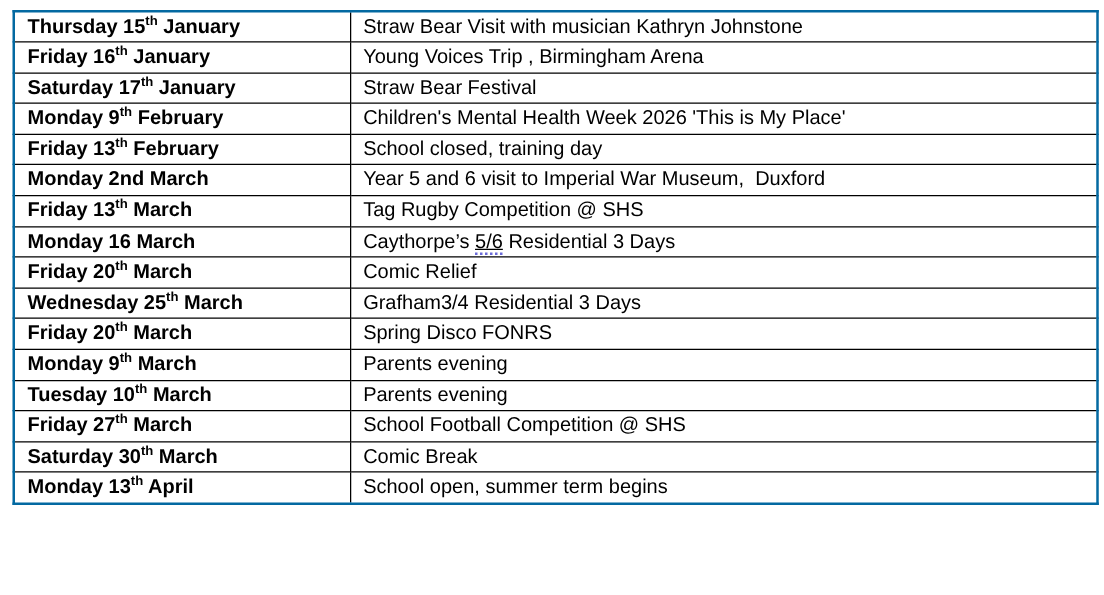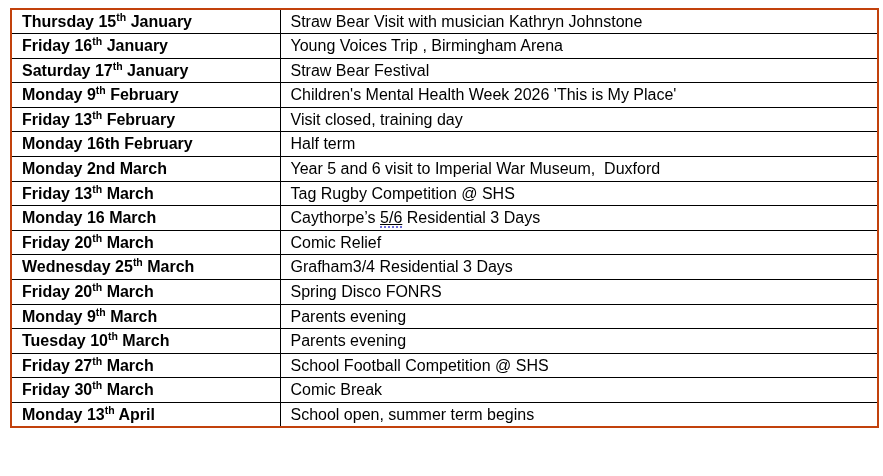--- a/index.html
+++ b/index.html
@@ -14,21 +14,21 @@
     font-family: "Liberation Sans", "DejaVu Sans", sans-serif;
     position: relative;
   }
   table.events {
     position: absolute;
     left: 10px;
     top: 8px;
     width: 867px;
     border-collapse: collapse;
     table-layout: fixed;
-    border: 2px solid #c2410c;
+    border: 2px solid #0369a1;
   }
   col.date-col { width: 269px; }
   col.event-col { width: 598px; }
   td {
     border: 1px solid #000000;
     height: 24.6px;
     box-sizing: border-box;
     padding: 0 4px 0 10px;
     vertical-align: middle;
     font-size: 16px;
@@ -72,25 +72,21 @@
       <tr>
     <td class="date-cell"><span>Saturday 17</span><sup>th</sup><span> January</span></td>
     <td class="event-cell"><span>Straw Bear Festival</span></td>
   </tr>
       <tr>
     <td class="date-cell"><span>Monday 9</span><sup>th</sup><span> February</span></td>
     <td class="event-cell"><span>Children's Mental Health Week 2026 'This is My Place'</span></td>
   </tr>
       <tr>
     <td class="date-cell"><span>Friday 13</span><sup>th</sup><span> February</span></td>
-    <td class="event-cell"><span>Visit closed, training day</span></td>
-  </tr>
-      <tr>
-    <td class="date-cell"><span>Monday 16th February</span></td>
-    <td class="event-cell"><span>Half term</span></td>
+    <td class="event-cell"><span>School closed, training day</span></td>
   </tr>
       <tr>
     <td class="date-cell"><span>Monday 2nd March</span></td>
     <td class="event-cell"><span>Year 5 and 6 visit to Imperial War Museum,  Duxford</span></td>
   </tr>
       <tr>
     <td class="date-cell"><span>Friday 13</span><sup>th</sup><span> March</span></td>
     <td class="event-cell"><span>Tag Rugby Competition @ SHS</span></td>
   </tr>
       <tr>
@@ -115,21 +111,21 @@
   </tr>
       <tr>
     <td class="date-cell"><span>Tuesday 10</span><sup>th</sup><span> March</span></td>
     <td class="event-cell"><span>Parents evening</span></td>
   </tr>
       <tr>
     <td class="date-cell"><span>Friday 27</span><sup>th</sup><span> March</span></td>
     <td class="event-cell"><span>School Football Competition @ SHS</span></td>
   </tr>
       <tr>
-    <td class="date-cell"><span>Friday 30</span><sup>th</sup><span> March</span></td>
+    <td class="date-cell"><span>Saturday 30</span><sup>th</sup><span> March</span></td>
     <td class="event-cell"><span>Comic Break</span></td>
   </tr>
       <tr>
     <td class="date-cell"><span>Monday 13</span><sup>th</sup><span> April</span></td>
     <td class="event-cell"><span>School open, summer term begins</span></td>
   </tr>
     </tbody>
 </table>
 
 </body></html>

